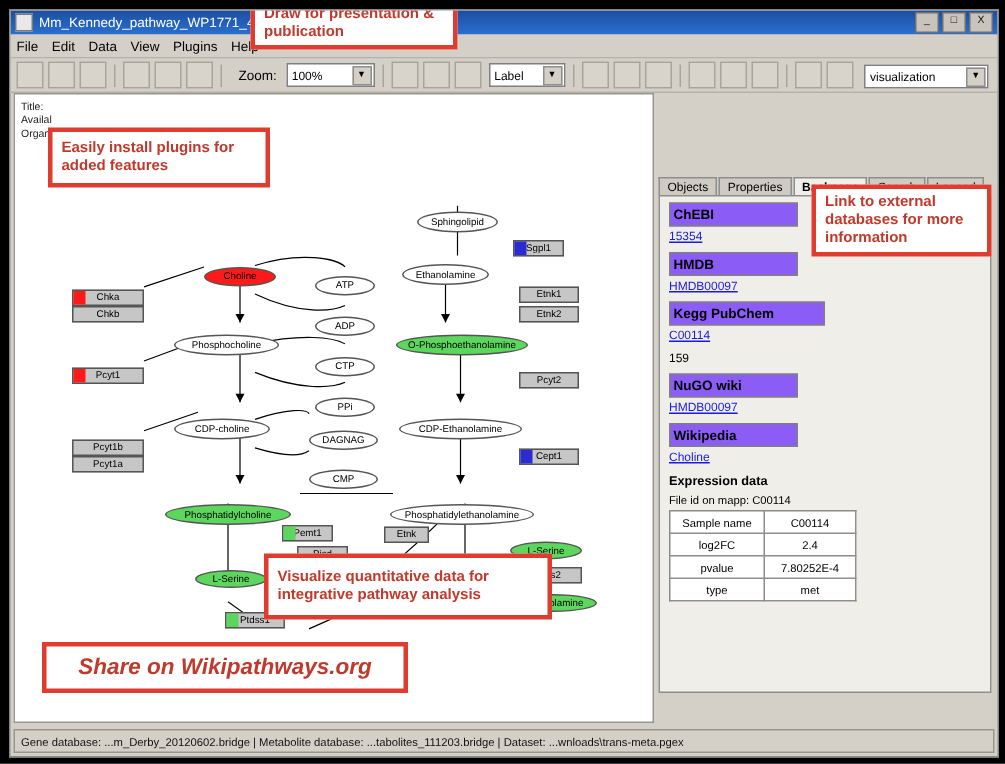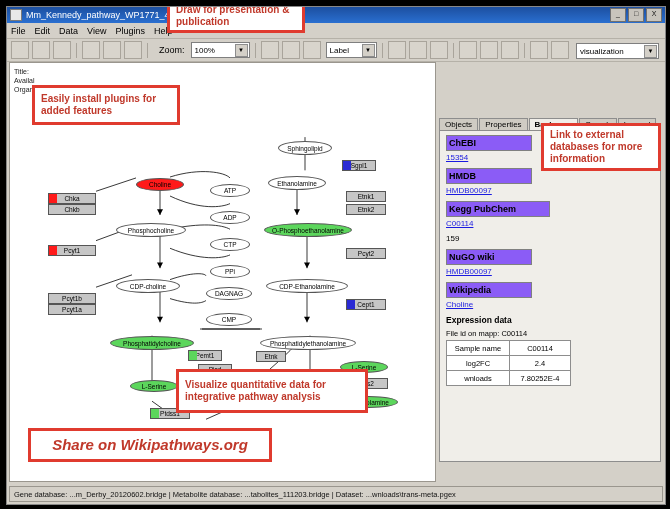--- a/index.html
+++ b/index.html
@@ -326,22 +326,26 @@
           <tbody>
               <tr>
             <td class="k">Sample name</td>
             <td class="v">C00114</td>
           </tr>
           <tr>
             <td class="k">log2FC</td>
             <td class="v">2.4</td>
           </tr>
           <tr>
-            <td class="k">wnloads</td>
+            <td class="k">pvalue</td>
             <td class="v">7.80252E-4</td>
+          </tr>
+          <tr>
+            <td class="k">type</td>
+            <td class="v">met</td>
           </tr>
         </tbody>
           </table>
       </div>
     </div>
   </div>
 
   <div class="status">Gene database: ...m_Derby_20120602.bridge | Metabolite database: ...tabolites_111203.bridge | Dataset: ...wnloads\trans-meta.pgex</div>
 
   <div class="callout" style="left:160px;top:-8px;width:138px;height:34px;font-size:10px;z-index:20;">Draw for presentation &amp; publication</div>

